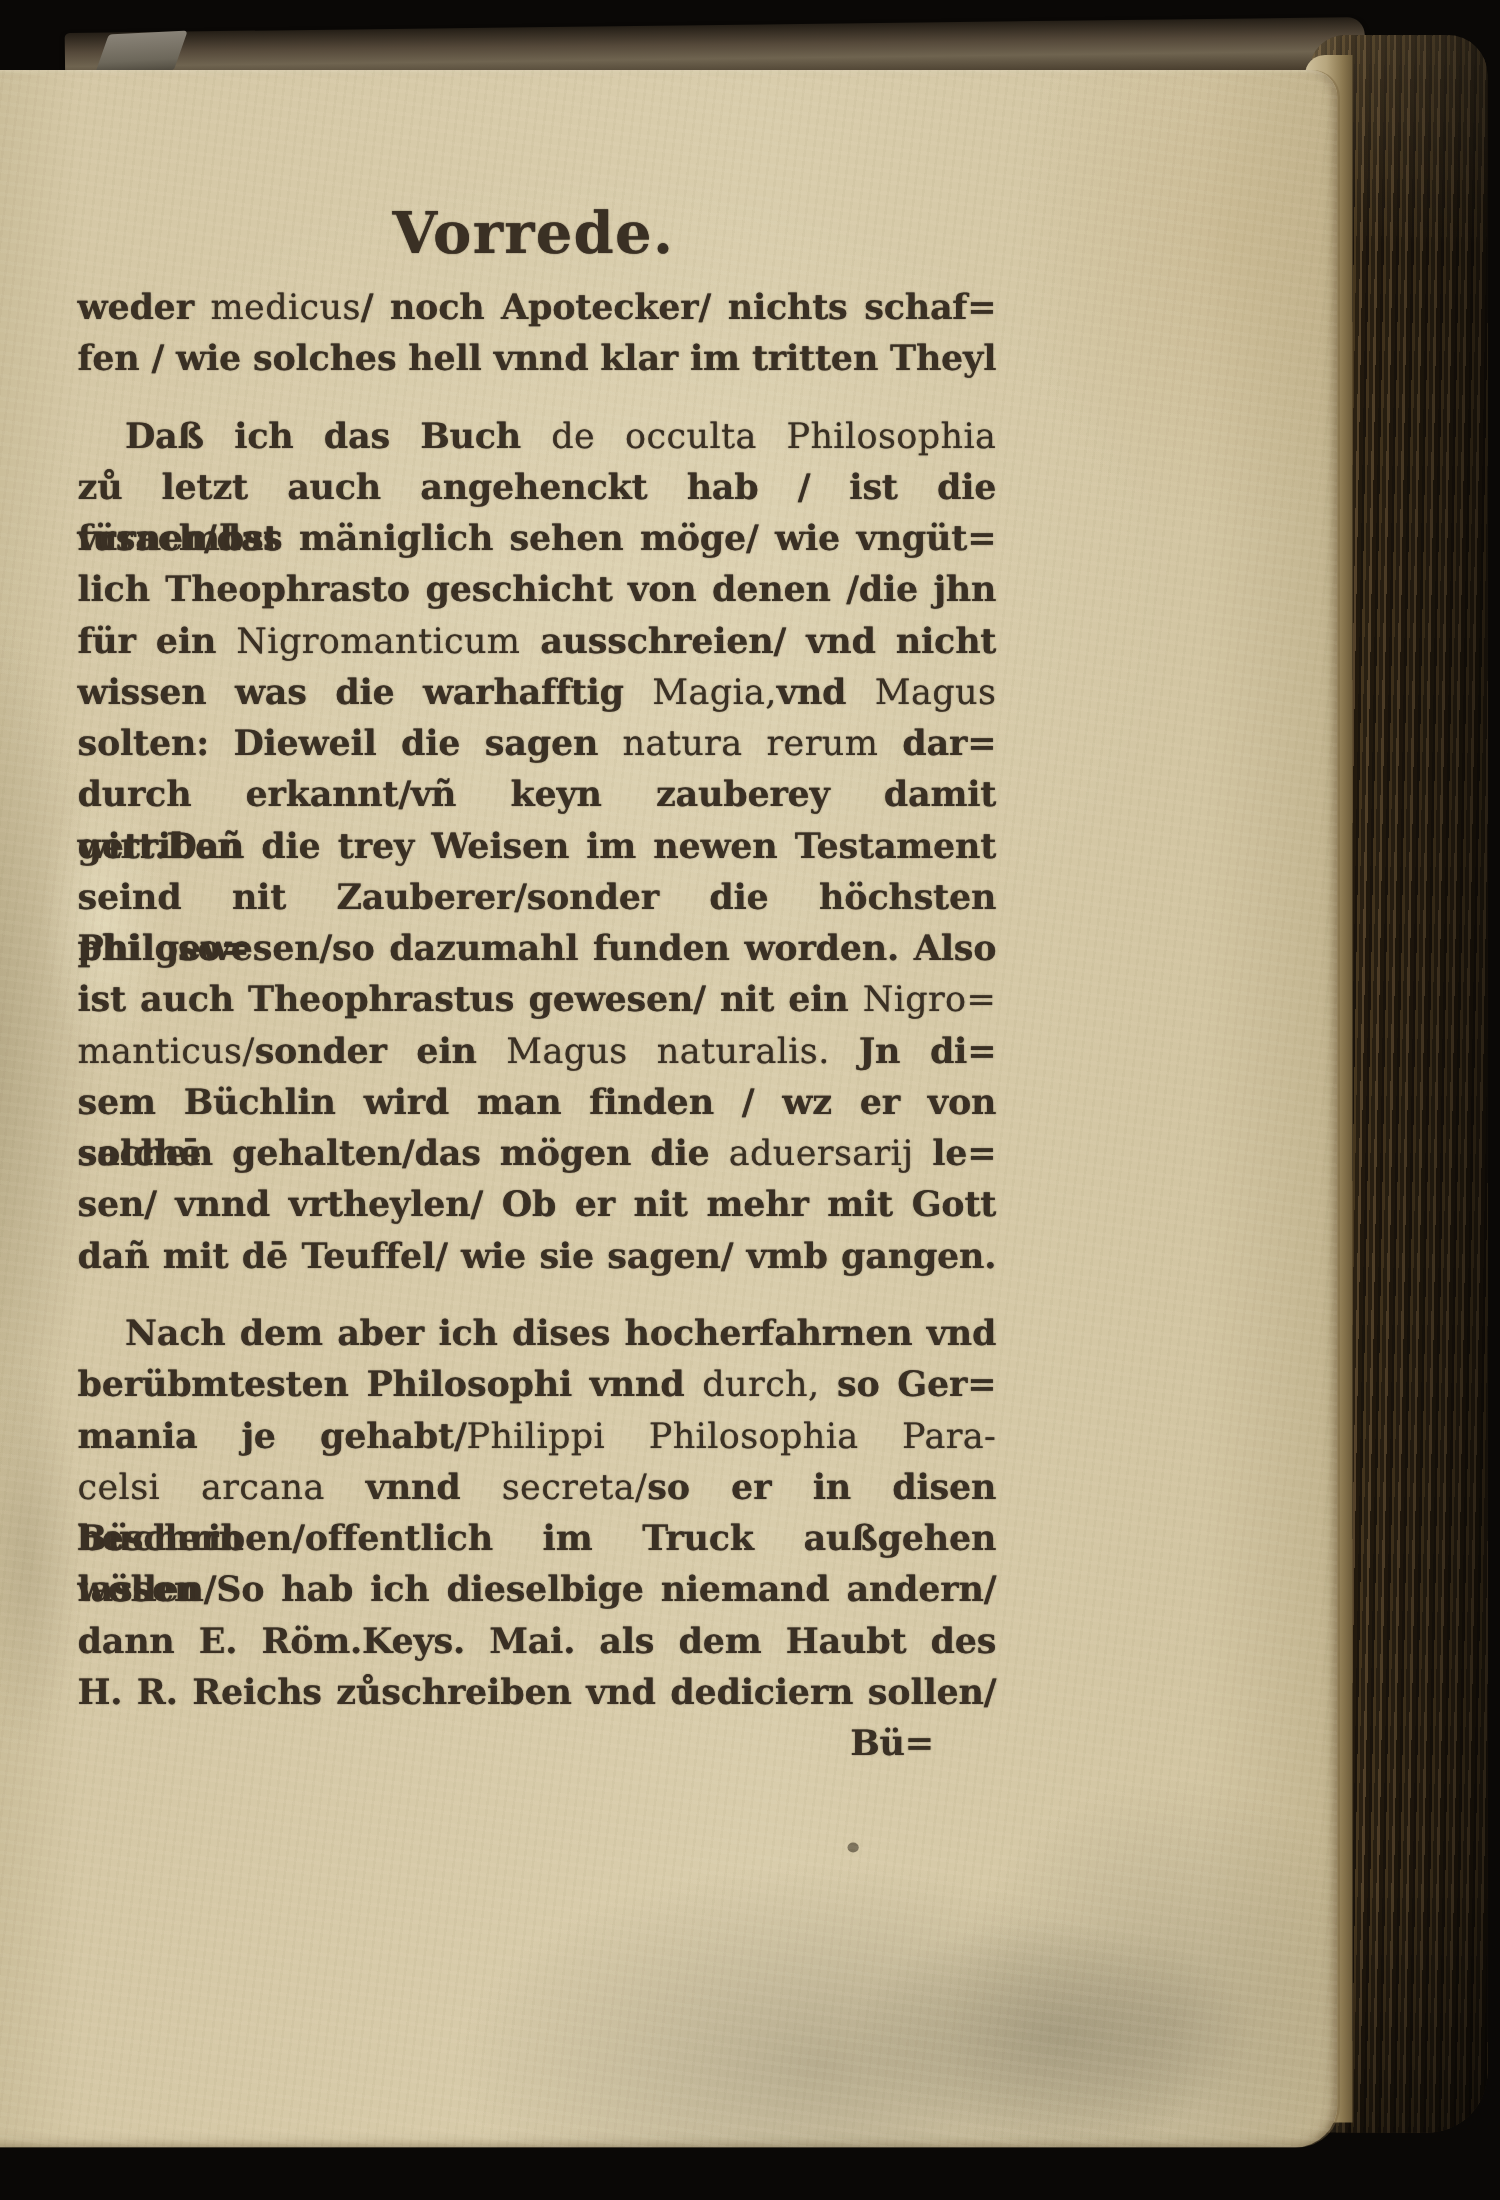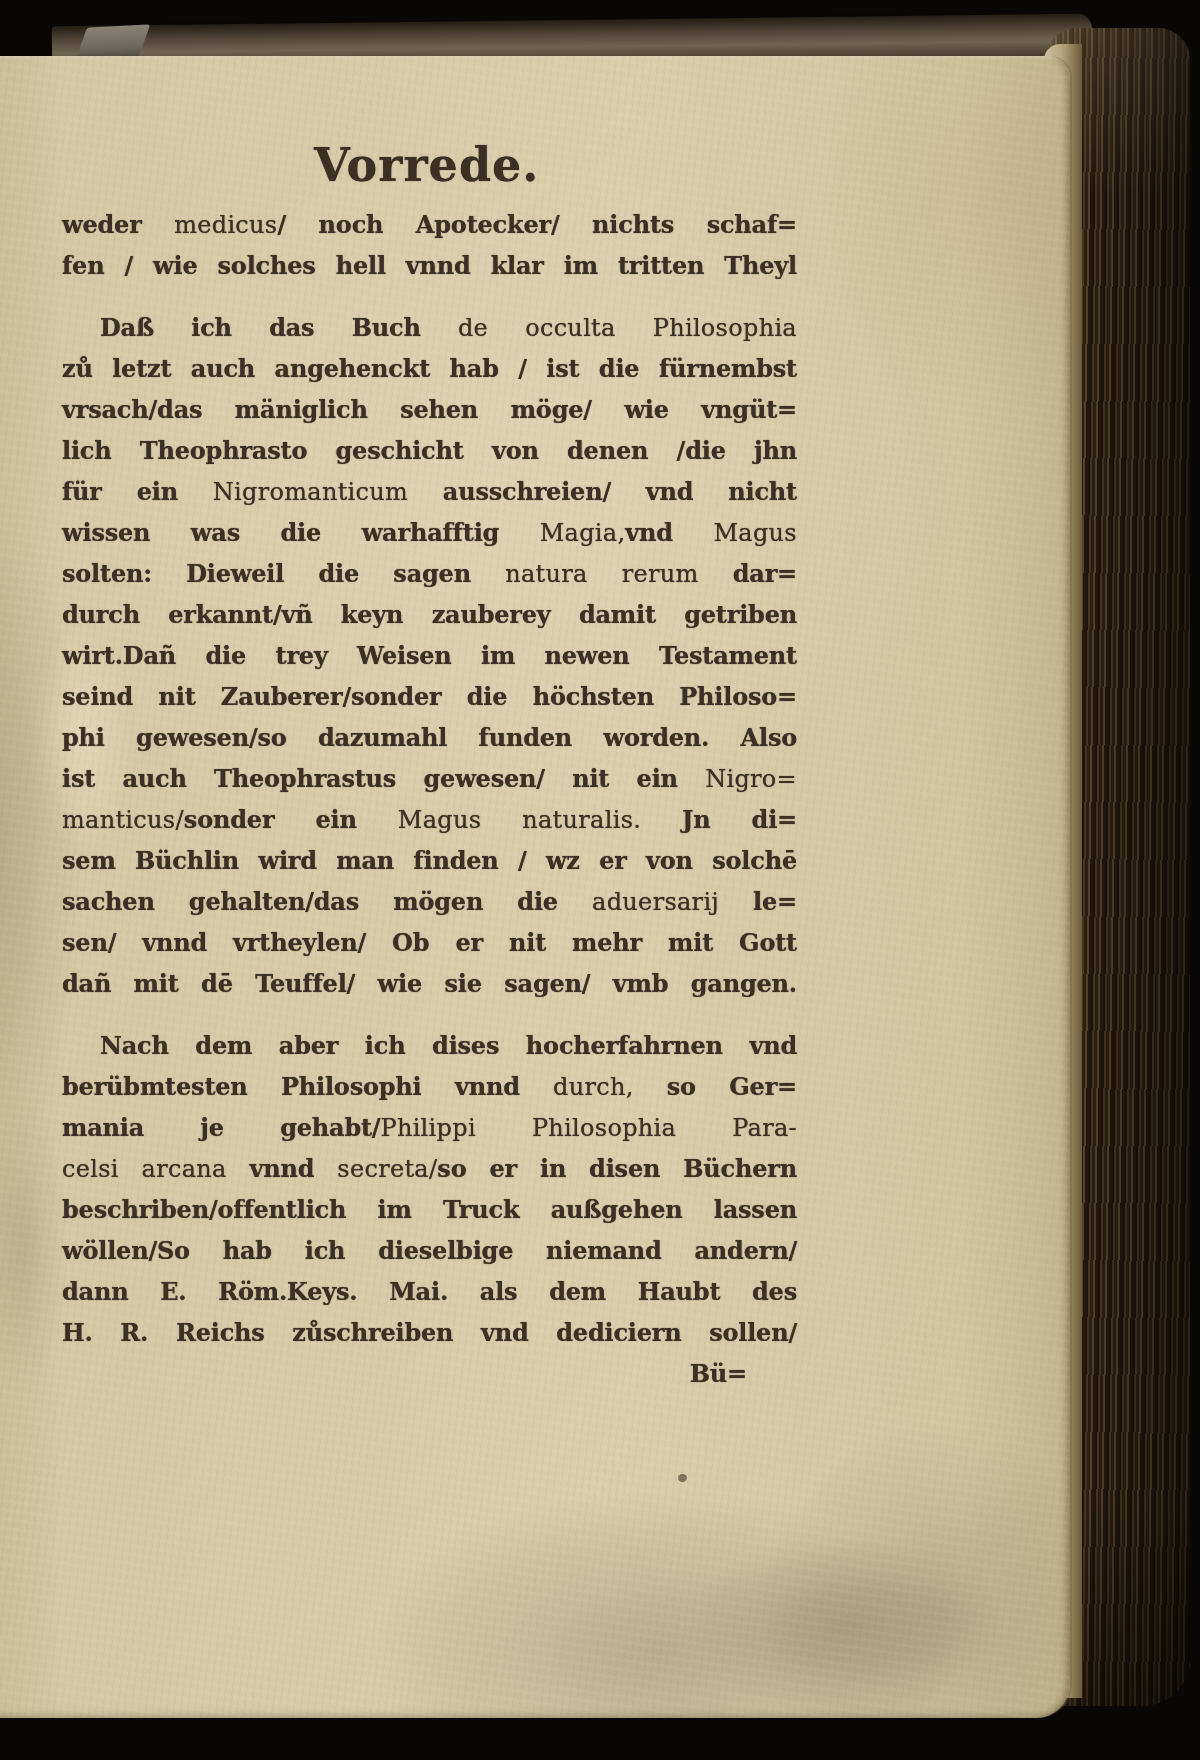--- a/index.html
+++ b/index.html
@@ -60,24 +60,24 @@
   .st3{left:-26px;top:980px;width:120px;height:420px;
        background:radial-gradient(closest-side,rgba(125,112,82,0.22),rgba(125,112,82,0) 75%);}
   .speck{left:690px;top:1418px;width:9px;height:8px;background:rgba(62,52,36,0.6);}
 
   .grain{position:absolute;inset:0;border-radius:inherit;pointer-events:none;
     background-image:
       repeating-linear-gradient(97deg,rgba(120,105,70,0.045) 0 2px,rgba(0,0,0,0) 2px 7px),
       repeating-linear-gradient(8deg,rgba(255,248,225,0.05) 0 3px,rgba(0,0,0,0) 3px 9px);}
 
   
-  .textblock{position:absolute;left:74px;top:80px;width:735px;color:#3a3024;}
+  .textblock{position:absolute;left:74px;top:101px;width:735px;color:#3a3024;}
   .title{font-size:46px;line-height:58px;font-weight:700;margin:0 0 10px 252px;
     letter-spacing:1px;text-shadow:0 0 1px rgba(56,46,34,0.9);}
-  .line{font-size:24px;line-height:41px;height:41px;letter-spacing:-0.2px;
+  .line{font-size:28px;line-height:41px;height:41px;letter-spacing:-0.2px;
     text-shadow:0 0 1px rgba(56,46,34,0.85);}
   .line.fill{text-align:justify;text-align-last:justify;}
   .line.indent{text-indent:38px;margin-top:21px;}
   .catchword{text-align:right;padding-right:50px;}
   .bl{font-weight:700;}
   .ro{font-weight:400;letter-spacing:0.3px;}
 </style>
 </head>
 <body>
 

